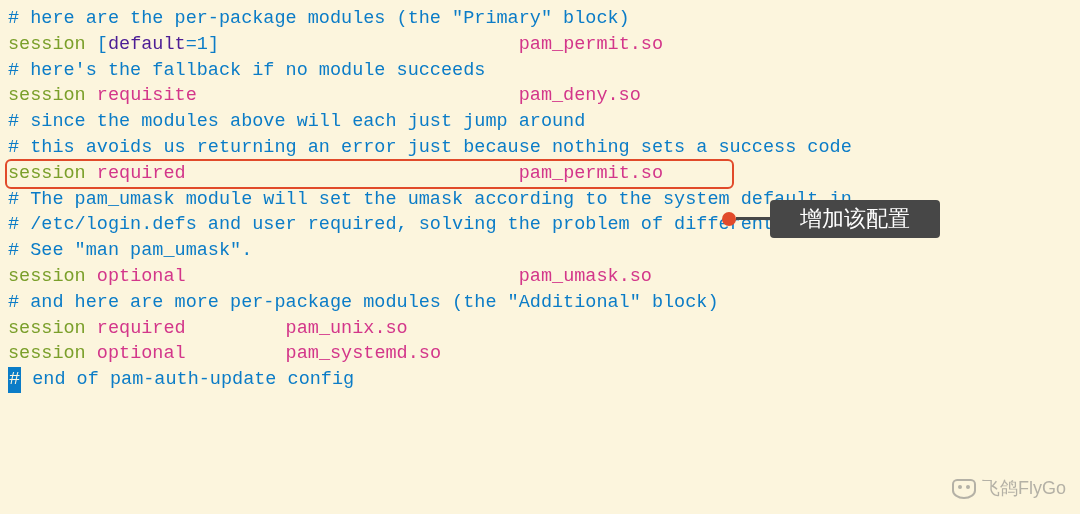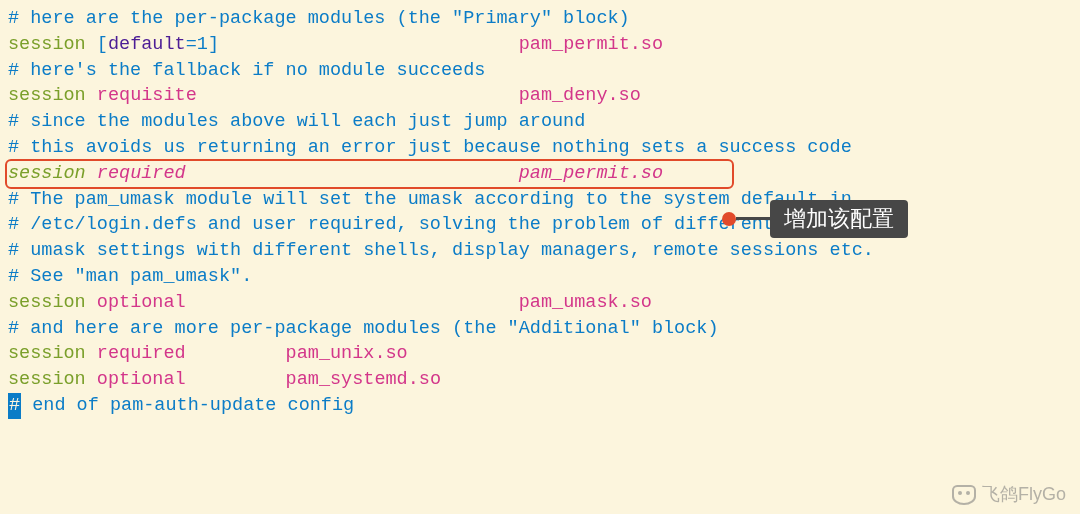--- a/index.html
+++ b/index.html
@@ -26,21 +26,20 @@
   .c-module  { color: #d3368a; }
   .cursor {
     display:inline-block;
     background:#0b7cc7;
     color:#fcf5dd;
     padding:0 1px;
   }
   .highlight-wrap {
     position: relative;
     display: inline-block;
-    font-style: italic;
   }
   .highlight-box {
     position: absolute;
     top: -2px;
     left: -3px;
     height: 26px;
     width: 725px;
     border: 2.5px solid #e14a2a;
     border-radius: 6px;
     pointer-events: none;
@@ -60,27 +59,27 @@
   }
   .callout-line {
     width: 34px; height: 3px;
     background: #474747;
   }
   .callout-label {
     background: #474747;
     color: #fff;
     font-family: "PingFang SC","Microsoft YaHei",sans-serif;
     font-size: 22px;
-    padding: 6px 14px;
+    padding: 6px 30px;
     border-radius: 4px;
   }
   .watermark {
     position: absolute;
     right: 14px;
-    bottom: 6px;
+    bottom: 12px;
     display: flex;
     align-items: center;
     gap: 6px;
     color: rgba(120,120,120,0.55);
     font-family: "PingFang SC","Microsoft YaHei",sans-serif;
     font-size: 18px;
     pointer-events: none;
   }
   .wm-icon {
     width: 24px; height: 20px;
@@ -111,21 +110,20 @@
 
 <div class="line"><span class="c-session">session</span> <span class="c-control">requisite</span><span>                             </span><span class="c-module">pam_deny.so</span></div>
 
 <div class="line"><span class="c-comment"># since the modules above will each just jump around</span></div>
 <div class="line"><span class="c-comment"># this avoids us returning an error just because nothing sets a success code</span></div>
 
 <div class="line"><span class="highlight-wrap"><span class="c-session">session</span> <span class="c-control">required</span><span>                              </span><span class="c-module">pam_permit.so</span><span class="highlight-box"></span></span></div>
 
 <div class="line"><span class="c-comment"># The pam_umask module will set the umask according to the system default in</span></div>
 <div class="line"><span class="c-comment"># /etc/login.defs and user required, solving the problem of different</span></div>
-<div class="line"><span class="c-comment"># umask settings with different shells, display managers, remote sessions etc.</span></div>
 <div class="line"><span class="c-comment"># See "man pam_umask".</span></div>
 
 <div class="line"><span class="c-session">session</span> <span class="c-control">optional</span><span>                              </span><span class="c-module">pam_umask.so</span></div>
 
 <div class="line"><span class="c-comment"># and here are more per-package modules (the "Additional" block)</span></div>
 
 <div class="line"><span class="c-session">session</span> <span class="c-control">required</span><span>         </span><span class="c-module">pam_unix.so</span></div>
 
 <div class="line"><span class="c-session">session</span> <span class="c-control">optional</span><span>         </span><span class="c-module">pam_systemd.so</span></div>
 

